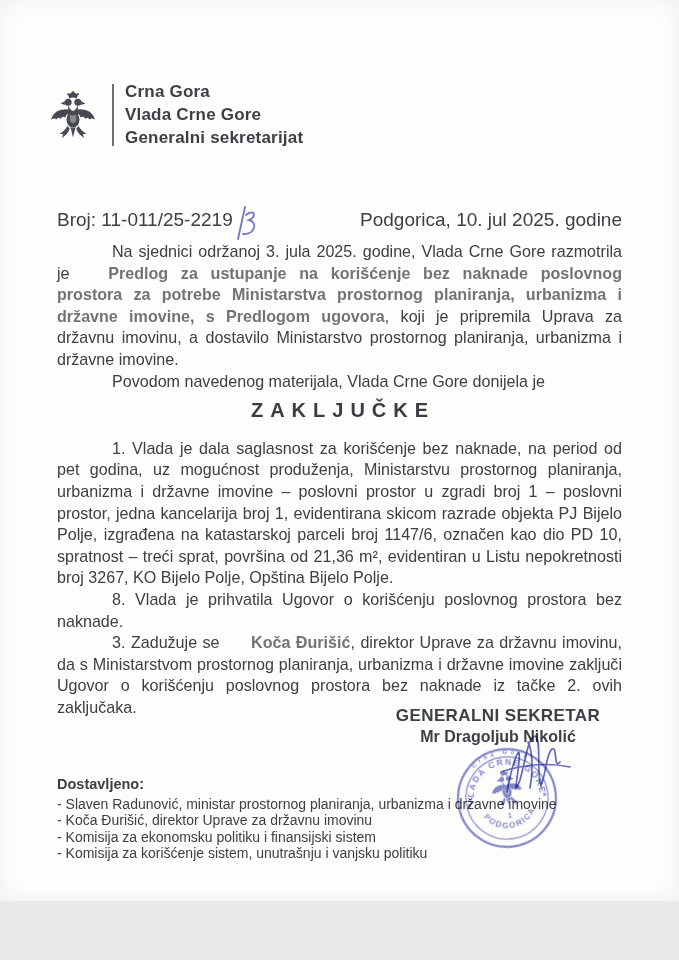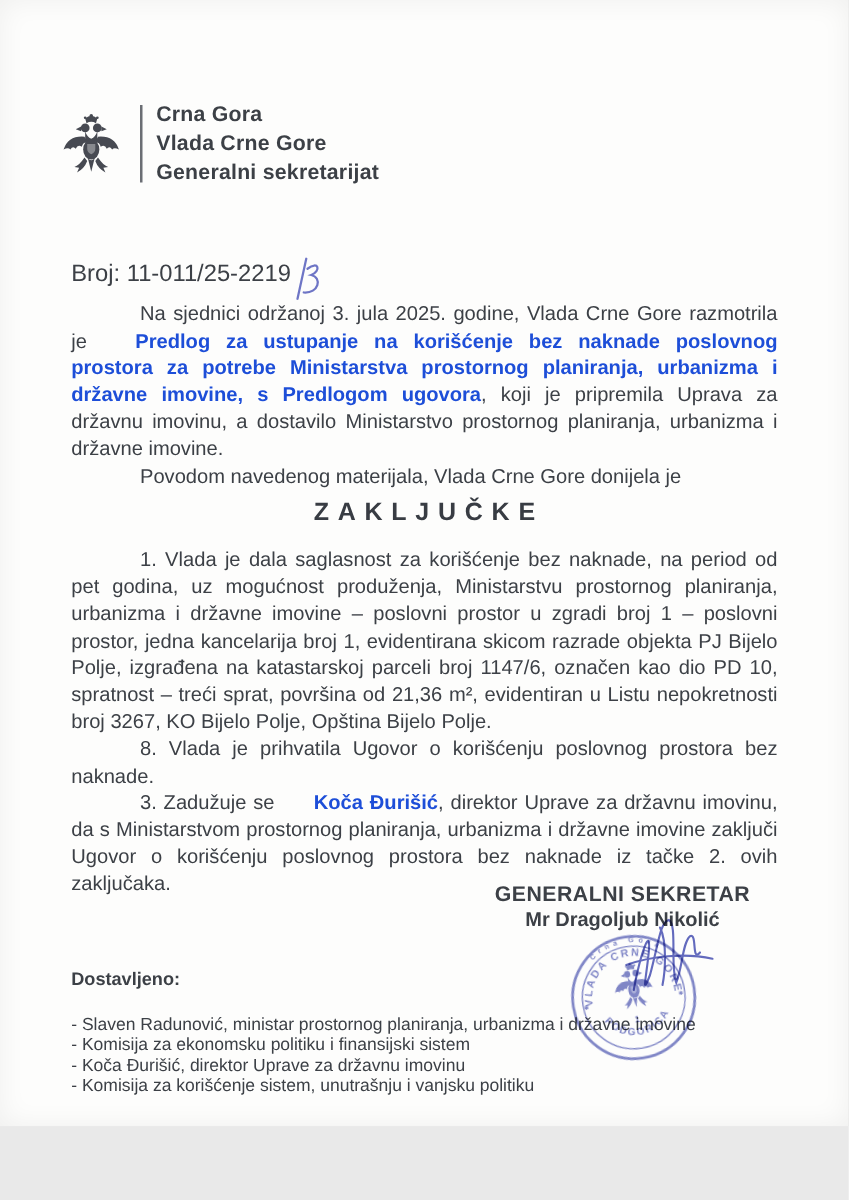--- a/index.html
+++ b/index.html
@@ -21,40 +21,40 @@
              display:flex; justify-content:space-between; align-items:flex-start;
              font-size:19px;margin-top:36px; }
   .ref-number { display:flex; align-items:flex-start; }
   .hand-mark { width:24px; height:36px; margin:-4px 0 0 2px; color:#5f67c0; opacity:.9; }
   
   .body-text { position:absolute; left:57px; right:57px; top:241px;
                font-size:16.1px; line-height:21.6px; text-align:justify; }
   .body-text p { margin:0; text-indent:55px; }
   .doc-heading { margin:8px 0 16px 0; text-align:center; font-size:20px;
                  font-weight:bold; letter-spacing:7px; text-indent:7px; color:#383c43; }
-  b, strong { color:#1d4ed8;margin-left:26px; }
+  b, strong { color:#737373;margin-left:26px; }
   
   .signature { position:absolute; right:56px; top:706px; width:250px; text-align:center; }
   .sig-title { font-size:17px; font-weight:bold; letter-spacing:.4px; }
   .sig-name  { font-size:16px; font-weight:bold; margin-top:2px; }
   
   .stamp { position:absolute; left:455px; top:746px; width:104px; height:104px;
            color:#767dc5; mix-blend-mode:multiply; opacity:.92;
            transform:rotate(-9deg); filter:blur(.2px); }
   .stamp svg { width:100%; height:100%; }
   .st-outer   { font-size:5.6px; letter-spacing:3.4px; font-weight:bold; fill:currentColor; }
   .st-arc     { font-size:8.2px; letter-spacing:1.6px; font-weight:bold; fill:currentColor; }
   .st-arc-b   { font-size:7.8px; letter-spacing:1.4px; font-weight:bold; fill:currentColor; }
   .st-num     { font-size:7px; font-weight:bold; fill:currentColor; }
   .st-star    { font-size:4.6px; fill:currentColor; }
   .autograph { position:absolute; left:492px; top:726px; width:88px; height:92px;
                color:#5b63bd; mix-blend-mode:multiply; opacity:.95; }
   
   .distribution { position:absolute; left:57px; top:776px; font-size:14px; line-height:16.6px; }
-  .dist-label { font-weight:bold; font-size:14.5px; margin-bottom:18px; }
+  .dist-label { font-weight:bold; font-size:14.5px; margin-bottom:3px; }
   .hidden-defs { position:absolute; width:0; height:0; overflow:hidden; }
 </style>
 </head>
 <body>
 
 <svg class="hidden-defs" aria-hidden="true">
   <defs>
     <g id="mne-eagle" fill="currentColor" stroke="none">
       <circle cx="50" cy="6" r="2.6"></circle>
         <circle cx="41" cy="9" r="2"></circle>
@@ -93,20 +93,21 @@
   <div class="ref-row">
     <div class="ref-number">
       <span>Broj: 11-011/25-2219</span>
       <svg class="hand-mark" viewBox="0 0 24 36" aria-label="3">
         <g fill="none" stroke="currentColor" stroke-width="1.8" stroke-linecap="round">
           <path d="M10,2 L3,34"></path>
           <path d="M11,10 C20,3 22,12 14,15 C23,17 20,30 8,29"></path>
         </g>
       </svg>
     </div>
+    <div class="place-date">Podgorica, 10. jul 2025. godine</div>
   </div>
 
   <main class="body-text">
     <p><span>Na sjednici održanoj 3. jula 2025. godine, Vlada Crne Gore razmotrila je </span><strong>Predlog za ustupanje na korišćenje bez naknade poslovnog prostora za potrebe Ministarstva prostornog planiranja, urbanizma i državne imovine, s Predlogom ugovora</strong><span>, koji je pripremila Uprava za državnu imovinu, a dostavilo Ministarstvo prostornog planiranja, urbanizma i državne imovine.</span></p>
     <p>Povodom navedenog materijala, Vlada Crne Gore donijela je</p>
 
     <h2 class="doc-heading">ZAKLJUČKE</h2>
 
     <p>1. Vlada je dala saglasnost za korišćenje bez naknade, na period od pet godina, uz mogućnost produženja, Ministarstvu prostornog planiranja, urbanizma i državne imovine – poslovni prostor u zgradi broj 1 – poslovni prostor, jedna kancelarija broj 1, evidentirana skicom razrade objekta PJ Bijelo Polje, izgrađena na katastarskoj parceli broj 1147/6, označen kao dio PD 10, spratnost – treći sprat, površina od 21,36 m², evidentiran u Listu nepokretnosti broj 3267, KO Bijelo Polje, Opština Bijelo Polje.</p>
     <p>8. Vlada je prihvatila Ugovor o korišćenju poslovnog prostora bez naknade.</p>
@@ -114,22 +115,22 @@
   </main>
 
   <div class="signature">
     <div class="sig-title">GENERALNI SEKRETAR</div>
     <div class="sig-name">Mr Dragoljub Nikolić</div>
   </div>
 
   <div class="distribution">
     <div class="dist-label">Dostavljeno:</div>
     <div class="dist-item">- Slaven Radunović, ministar prostornog planiranja, urbanizma i državne imovine</div>
+    <div class="dist-item">- Koča Đurišić, direktor Uprave za državnu imovinu</div>
     <div class="dist-item">- Komisija za ekonomsku politiku i finansijski sistem</div>
-    <div class="dist-item">- Koča Đurišić, direktor Uprave za državnu imovinu</div>
     <div class="dist-item">- Komisija za korišćenje sistem, unutrašnju i vanjsku politiku</div>
   </div>
 
   <div class="stamp">
     <svg viewBox="0 0 100 100">
       <g fill="none" stroke="currentColor">
         <circle cx="50" cy="50" r="47" stroke-width="2.1"></circle>
         <circle cx="50" cy="50" r="39.5" stroke-width="1.1"></circle>
       </g>
       <defs>

